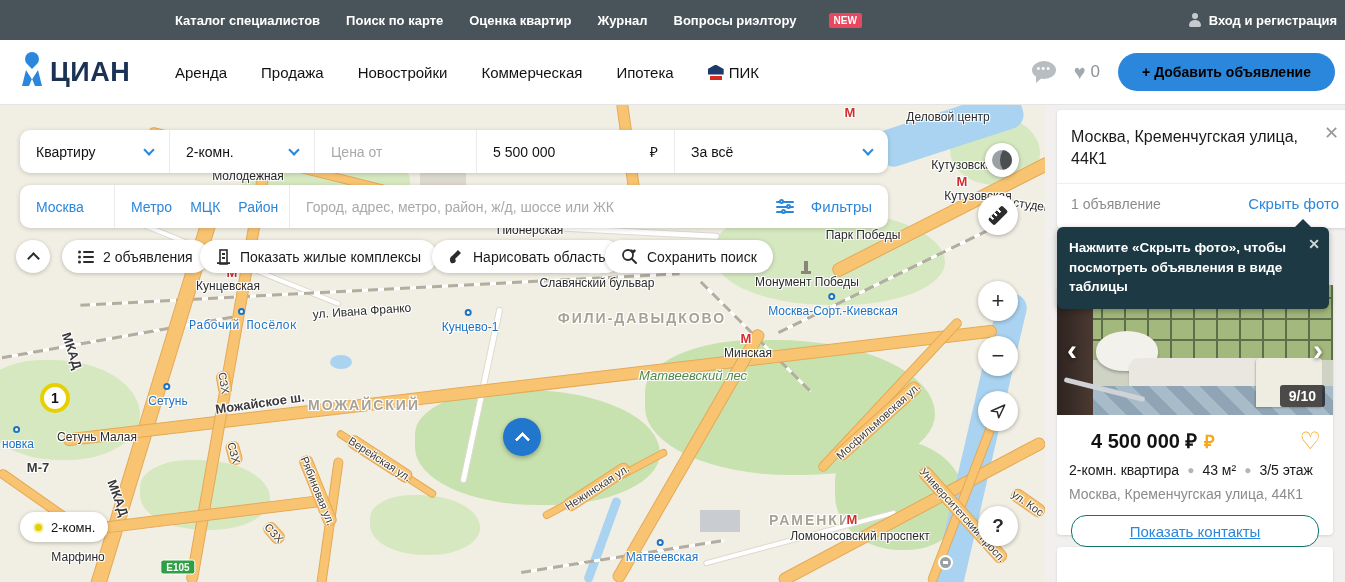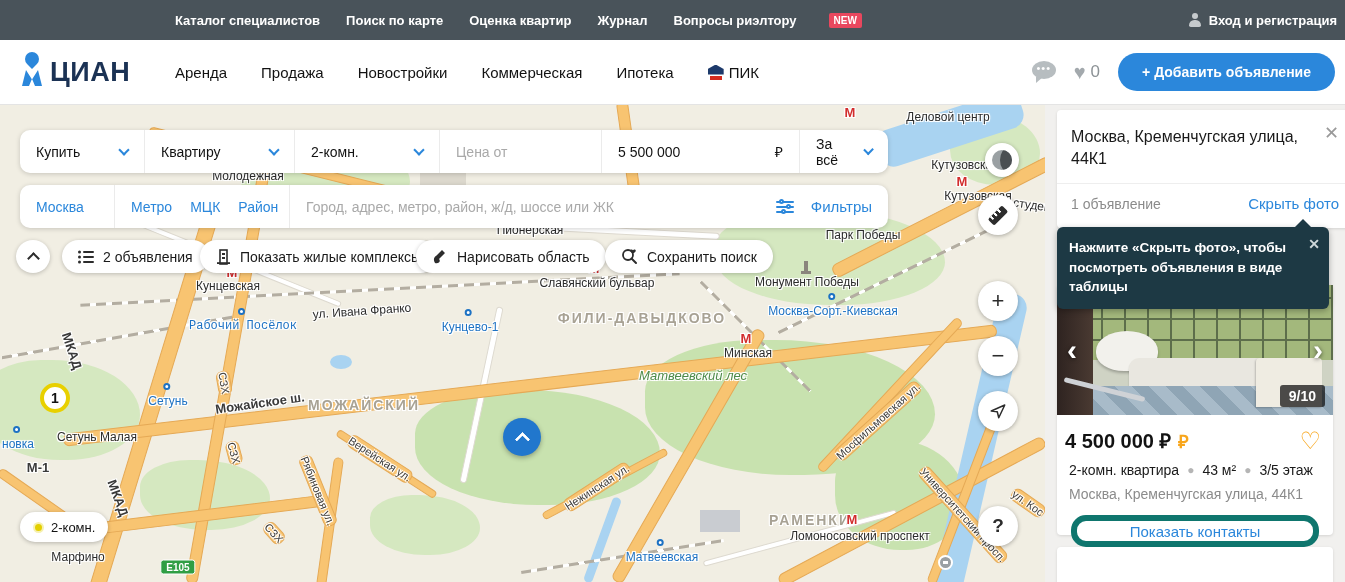--- a/index.html
+++ b/index.html
@@ -27,21 +27,21 @@
   .pik-wrap { display:flex; align-items:center; gap:5px; }
   .pik-icon { width:16px; height:15px; position:relative; display:inline-block; }
   .pik-icon:before { content:""; position:absolute; left:0; top:0; width:16px; height:10px; background:#1d3a6b; clip-path:polygon(50% 0,100% 45%,100% 100%,0 100%,0 45%); }
   .pik-icon:after { content:""; position:absolute; left:2px; bottom:0; width:12px; height:4px; background:#d52b1e; }
   #header .right { position:absolute; right:10px; top:0; height:64px; display:flex; align-items:center; gap:18px; }
   .icon-bubble { width:24px; height:22px; position:relative; }
   .icon-bubble .b { width:24px; height:18px; background:#b7bdc0; border-radius:50%; position:absolute; top:0; color:#fff; font-size:11px; text-align:center; line-height:15px; letter-spacing:1px; }
   .icon-bubble .t { position:absolute; left:4px; bottom:0; width:0; height:0; border-left:7px solid #b7bdc0; border-bottom:6px solid transparent; }
   .fav { display:flex; align-items:center; gap:5px; font-size:17px; color:#8c9296; }
   .fav .h { color:#a3a9ad; font-size:20px; }
-  .btn-add { background:#2b87db; color:#ffffff; font-size:14px; font-weight:700; border:none; border-radius:21px; height:38px; padding:0 24px; cursor:pointer; white-space:nowrap; }
+  .btn-add { background:#2b87db; color:#000000; font-size:14px; font-weight:700; border:none; border-radius:21px; height:38px; padding:0 24px; cursor:pointer; white-space:nowrap; }
 
   
   #map { position:absolute; left:0; top:105px; width:1045px; height:477px; background:#f1eee3; overflow:hidden; }
   .park { position:absolute; background:#d5e8c0; border-radius:38% 55% 45% 50%; }
   .park.dk { background:#c8e2af; }
   .water { position:absolute; background:#a9d3f1; border-radius:14px; }
   .bld { position:absolute; background:#dcd8cd; }
   .bld.dk { background:#c9ccd1; }
   .road { position:absolute; background:#f8c471; border:1px solid #e5a955; border-radius:6px; }
   .road.wht { background:#ffffff; border:1px solid #ddd9cf; }
@@ -119,28 +119,28 @@
   .ph-door { position:absolute; left:0; top:0; width:13%; height:100%; background:linear-gradient(90deg,#2e2320,#4a3a32); }
   .ph-sink { position:absolute; left:14%; top:35%; width:62px; height:40px; background:#f2f1ec; border-radius:50% 50% 45% 45%; box-shadow:0 2px 3px rgba(0,0,0,.25); }
   .ph-tub { position:absolute; left:26%; top:56%; width:56%; height:26%; background:#e9e7e0; border-radius:10px 10px 4px 4px; box-shadow:0 2px 2px rgba(0,0,0,.2); }
   .ph-floor { position:absolute; left:13%; bottom:0; right:0; height:22%; background:repeating-linear-gradient(45deg,#8fa5b5 0 12px,#a8bbc9 12px 24px); }
   .ph-wm { position:absolute; right:4%; bottom:6%; width:24%; height:38%; background:#efece2; border-radius:4px 4px 0 0; box-shadow:-1px 1px 2px rgba(0,0,0,.2); }
   .ph-rail { position:absolute; left:2%; bottom:18%; width:30%; height:5px; background:#cfd2d6; border-radius:3px; transform:rotate(14deg); }
   .ph-arrow { position:absolute; top:50%; transform:translateY(-50%); color:#fff; font-size:30px; font-weight:700; text-shadow:0 1px 4px rgba(0,0,0,.6); cursor:pointer; line-height:1; }
   .ph-counter { position:absolute; right:8px; bottom:8px; background:rgba(20,20,20,.75); color:#fff; font-size:14px; font-weight:700; padding:3px 9px; border-radius:3px; }
   
   #card-listing { left:12px; top:180px; width:276px; height:250px; padding-top:130px; }
-  .price-row { display:flex; align-items:center; padding:12px 12px 0 8px; }
+  .price-row { display:flex; align-items:center; padding:12px 12px 0 8px;margin-left:26px; }
   .price { font-size:20px; font-weight:700; color:#121212; }
   .price-cur { color:#f8a61c; font-size:18px; font-weight:700; margin-left:7px; }
   .heart-o { margin-left:auto; color:#f8a61c; font-size:24px; line-height:1; cursor:pointer; }
   .detail-row { display:flex; align-items:center; gap:8px; padding:8px 12px 0 12px; font-size:14px; color:#1a1a1a; white-space:nowrap; }
   .dot-sep { color:#b5b5b5; font-size:12px; }
   .addr { padding:8px 12px 0 12px; font-size:14px; color:#8b8b8b; }
-  .btn-contacts { display:block; margin:13px auto 0 auto; width:248px; height:32px; background:#fff; border:6px solid #0f766e; border-radius:15px; color:#2b87db; font-size:15px; font-family:inherit; cursor:pointer; }
+  .btn-contacts { display:block; margin:13px auto 0 auto; width:248px; height:32px; background:#fff; border:1px solid #0f766e; border-radius:15px; color:#2b87db; font-size:15px; font-family:inherit; cursor:pointer;text-decoration:underline; }
   #card-next { left:12px; top:442px; width:276px; height:60px; }
 </style>
 </head>
 <body>
 
 <div id="topbar">
   <div class="links">
     <a href="#">Каталог специалистов</a>
     <a href="#">Поиск по карте</a>
     <a href="#">Оценка квартир</a>
@@ -257,21 +257,21 @@
       <span class="mlabel station" style="left: 168px; top: 253px; transform: translate(-50%, -50%); margin-top: 43px;">Сетунь<i class="stdot"></i></span>
       <span class="mlabel station" style="left: 470px; top: 222px; transform: translate(-50%, -50%);">Кунцево-1<i class="stdot"></i></span>
       <span class="mlabel station" style="left: 662px; top: 452px; transform: translate(-50%, -50%);">Матвеевская<i class="stdot"></i></span>
       <span class="mlabel station" style="left: 833px; top: 206px; transform: translate(-50%, -50%); text-align: right;">Москва-Сорт.-Киевская<i class="stdot"></i></span>
       <span class="mlabel station" style="left: 18px; top: 339px; transform: translate(-50%, -50%);">новка<i class="stdot"></i></span>
       <span class="mlabel district" style="left: 642px; top: 213px; transform: translate(-50%, -50%);">ФИЛИ-ДАВЫДКОВО</span>
       <span class="mlabel district" style="left: 364px; top: 300px; transform: translate(-50%, -50%);">МОЖАЙСКИЙ</span>
       <span class="mlabel district" style="left: 810px; top: 415px; transform: translate(-50%, -50%);">РАМЕНКИ</span>
       <span class="mlabel road-big" style="left: 72px; top: 246px; transform: translate(-50%, -50%) rotate(72deg);">МКАД</span>
       <span class="mlabel road-big" style="left: 118px; top: 393px; transform: translate(-50%, -50%) rotate(70deg);">МКАД</span>
-      <span class="mlabel road-big" style="left: 38px; top: 362px; transform: translate(-50%, -50%);">М-1</span>
+      <span class="mlabel road-big" style="left: 38px; top: 362px; transform: translate(-50%, -50%);">М-7</span>
       <span class="mlabel road-big" style="left: 260px; top: 298px; transform: translate(-50%, -50%) rotate(-8deg);">Можайское ш.</span>
       <span class="mlabel road" style="left: 224px; top: 278px; transform: translate(-50%, -50%) rotate(80deg);">СЗХ</span>
       <span class="mlabel road" style="left: 234px; top: 348px; transform: translate(-50%, -50%) rotate(75deg);">СЗХ</span>
       <span class="mlabel road" style="left: 274px; top: 428px; transform: translate(-50%, -50%) rotate(48deg);">СЗХ</span>
       <span class="mlabel road" style="left: 380px; top: 354px; transform: translate(-50%, -50%) rotate(33deg);">Верейская ул.</span>
       <span class="mlabel road" style="left: 318px; top: 386px; transform: translate(-50%, -50%) rotate(68deg);">Рябиновая ул.</span>
       <span class="mlabel road" style="left: 597px; top: 382px; transform: translate(-50%, -50%) rotate(-33deg);">Нежинская ул.</span>
       <span class="mlabel road" style="left: 878px; top: 316px; transform: translate(-50%, -50%) rotate(-42deg);">Мосфильмовская ул.</span>
       <span class="mlabel road" style="left: 963px; top: 410px; transform: translate(-50%, -50%) rotate(48deg);">Университетский просп.</span>
       <span class="mlabel road" style="left: 1028px; top: 398px; transform: translate(-50%, -50%) rotate(35deg);">ул. Кос</span>
@@ -306,24 +306,20 @@
   <div class="ctrl" style="left:978px; top:231px;">−</div>
   <div class="ctrl" style="left:978px; top:286px;">
     <svg width="18" height="18" viewBox="0 0 24 24">
       <path d="M3 12 L21 4 L13 21 L11 13 Z" fill="none" stroke="#2c2c2c" stroke-width="2" stroke-linejoin="round"></path>
     </svg>
   </div>
   <div class="ctrl" style="left:978px; top:401px; font-size:19px; font-weight:700;">?</div>
 </div>
 
 <div class="fbar" id="fbar1">
-  <div class="seg" style="width:125px;">
-    <span>Купить</span>
-    <i class="chev"></i>
-  </div>
   <div class="seg" style="width:150px;">
     <span>Квартиру</span>
     <i class="chev"></i>
   </div>
   <div class="seg" style="width:145px;">
     <span>2-комн.</span>
     <i class="chev"></i>
   </div>
   <div class="seg" style="width:162px;">
     <input type="text" placeholder="Цена от" style="">
@@ -384,21 +380,21 @@
 <div class="mbtn" style="left:200px;text-align:center;">
   <svg width="15" height="16" viewBox="0 0 15 16">
     <rect x="4" y="1" width="7" height="14" fill="none" stroke="#2c2c2c" stroke-width="1.6"></rect>
     <rect x="6" y="4" width="3" height="2" fill="#2c2c2c"></rect>
       <rect x="6" y="8" width="3" height="2" fill="#2c2c2c"></rect>
     <rect x="1" y="13.2" width="13" height="1.8" fill="#2c2c2c"></rect>
   </svg>
   <span>Показать жилые комплексы</span>
 </div>
 
-<div class="mbtn" style="left:416px;">
+<div class="mbtn" style="left:432px;">
   <svg width="16" height="16" viewBox="0 0 16 16">
     <path d="M3 14 C1 11 2 8 4 7 L10 1 L13 4 L7 10 C9 12 7 15 3 14 Z" fill="#2c2c2c"></path>
   </svg>
   <span>Нарисовать область</span>
 </div>
 
 <div class="mbtn" style="left:605px;">
   <svg width="17" height="17" viewBox="0 0 17 17">
     <circle cx="7" cy="7" r="5" fill="none" stroke="#2c2c2c" stroke-width="1.8"></circle>
     <line x1="10.5" y1="10.5" x2="15" y2="15" stroke="#2c2c2c" stroke-width="2" stroke-linecap="round"></line>

